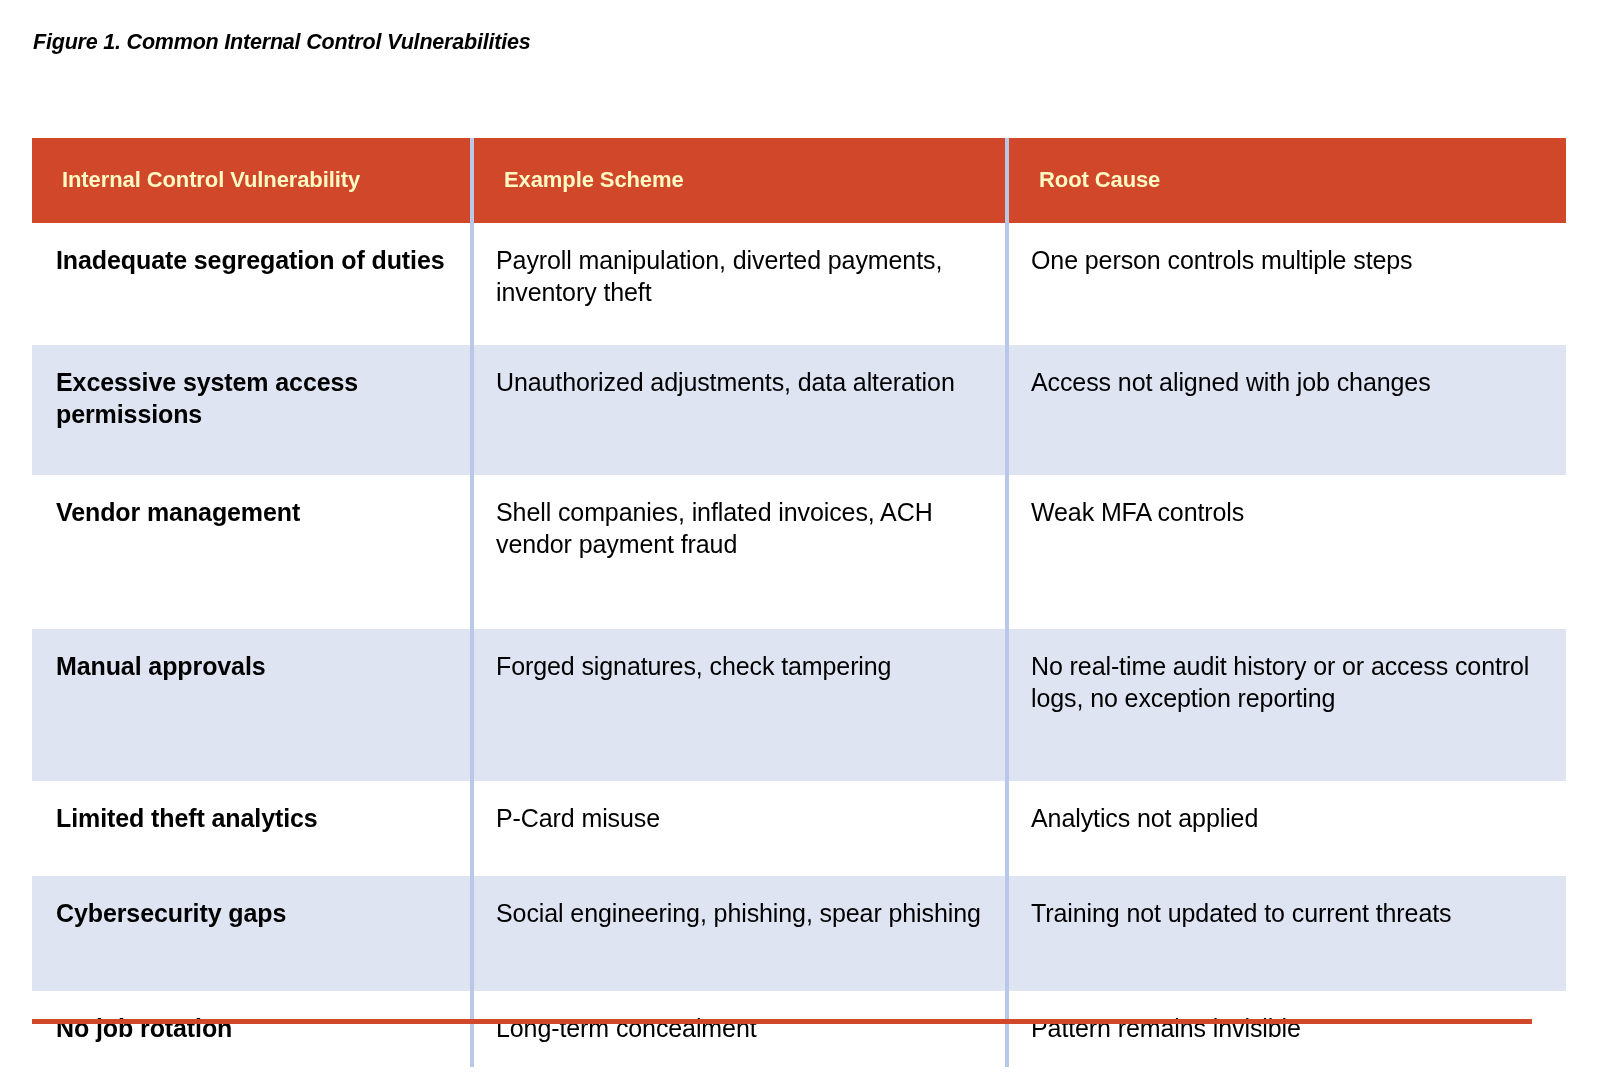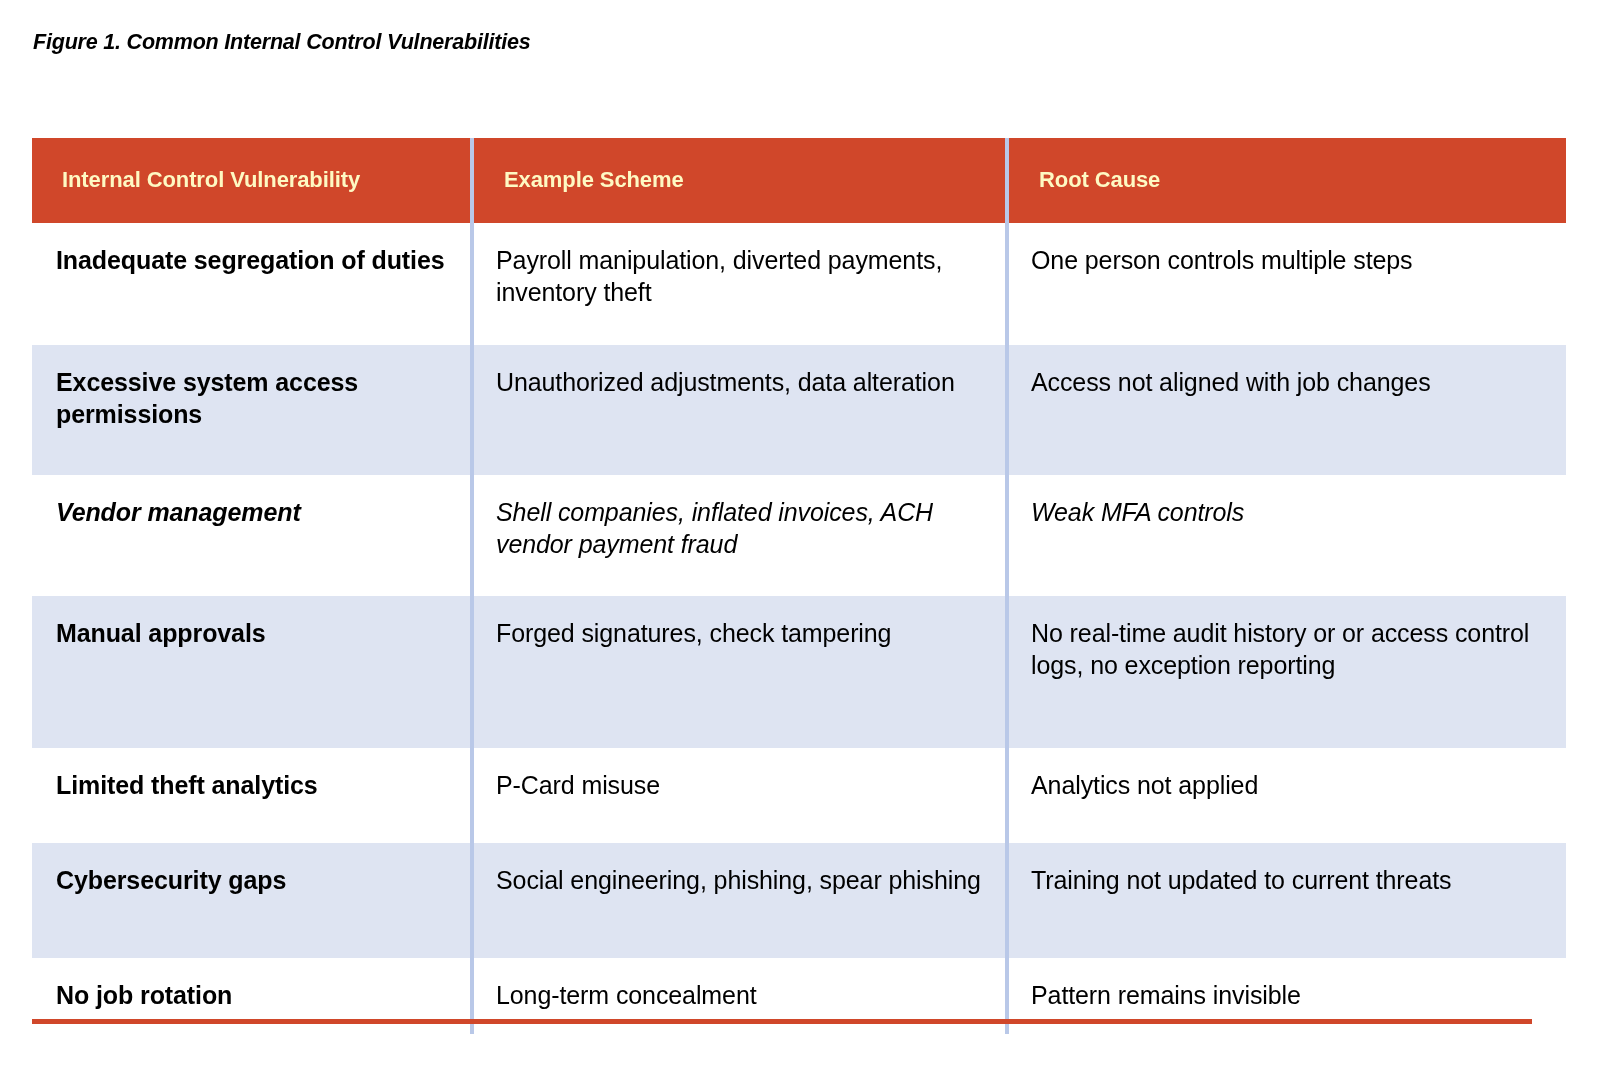--- a/index.html
+++ b/index.html
@@ -90,21 +90,21 @@
 
   tbody tr.row-white td {
     background: #ffffff;
   }
   tbody tr.row-tint td {
     background: #dee4f2;
   }
 
   tbody tr.r1 td { height: 122px; }
   tbody tr.r2 td { height: 130px; }
-  tbody tr.r3 td { height: 121px; font-style: italic; }
+  tbody tr.r3 td { height: 154px; }
   tbody tr.r4 td { height: 152px; }
   tbody tr.r5 td { height: 95px; }
   tbody tr.r6 td { height: 115px; }
   tbody tr.r7 td { height: 76px; }
 
   .bottom-rule {
     position: absolute;
     left: 32px;
     top: 1019px;
     width: 1500px;

